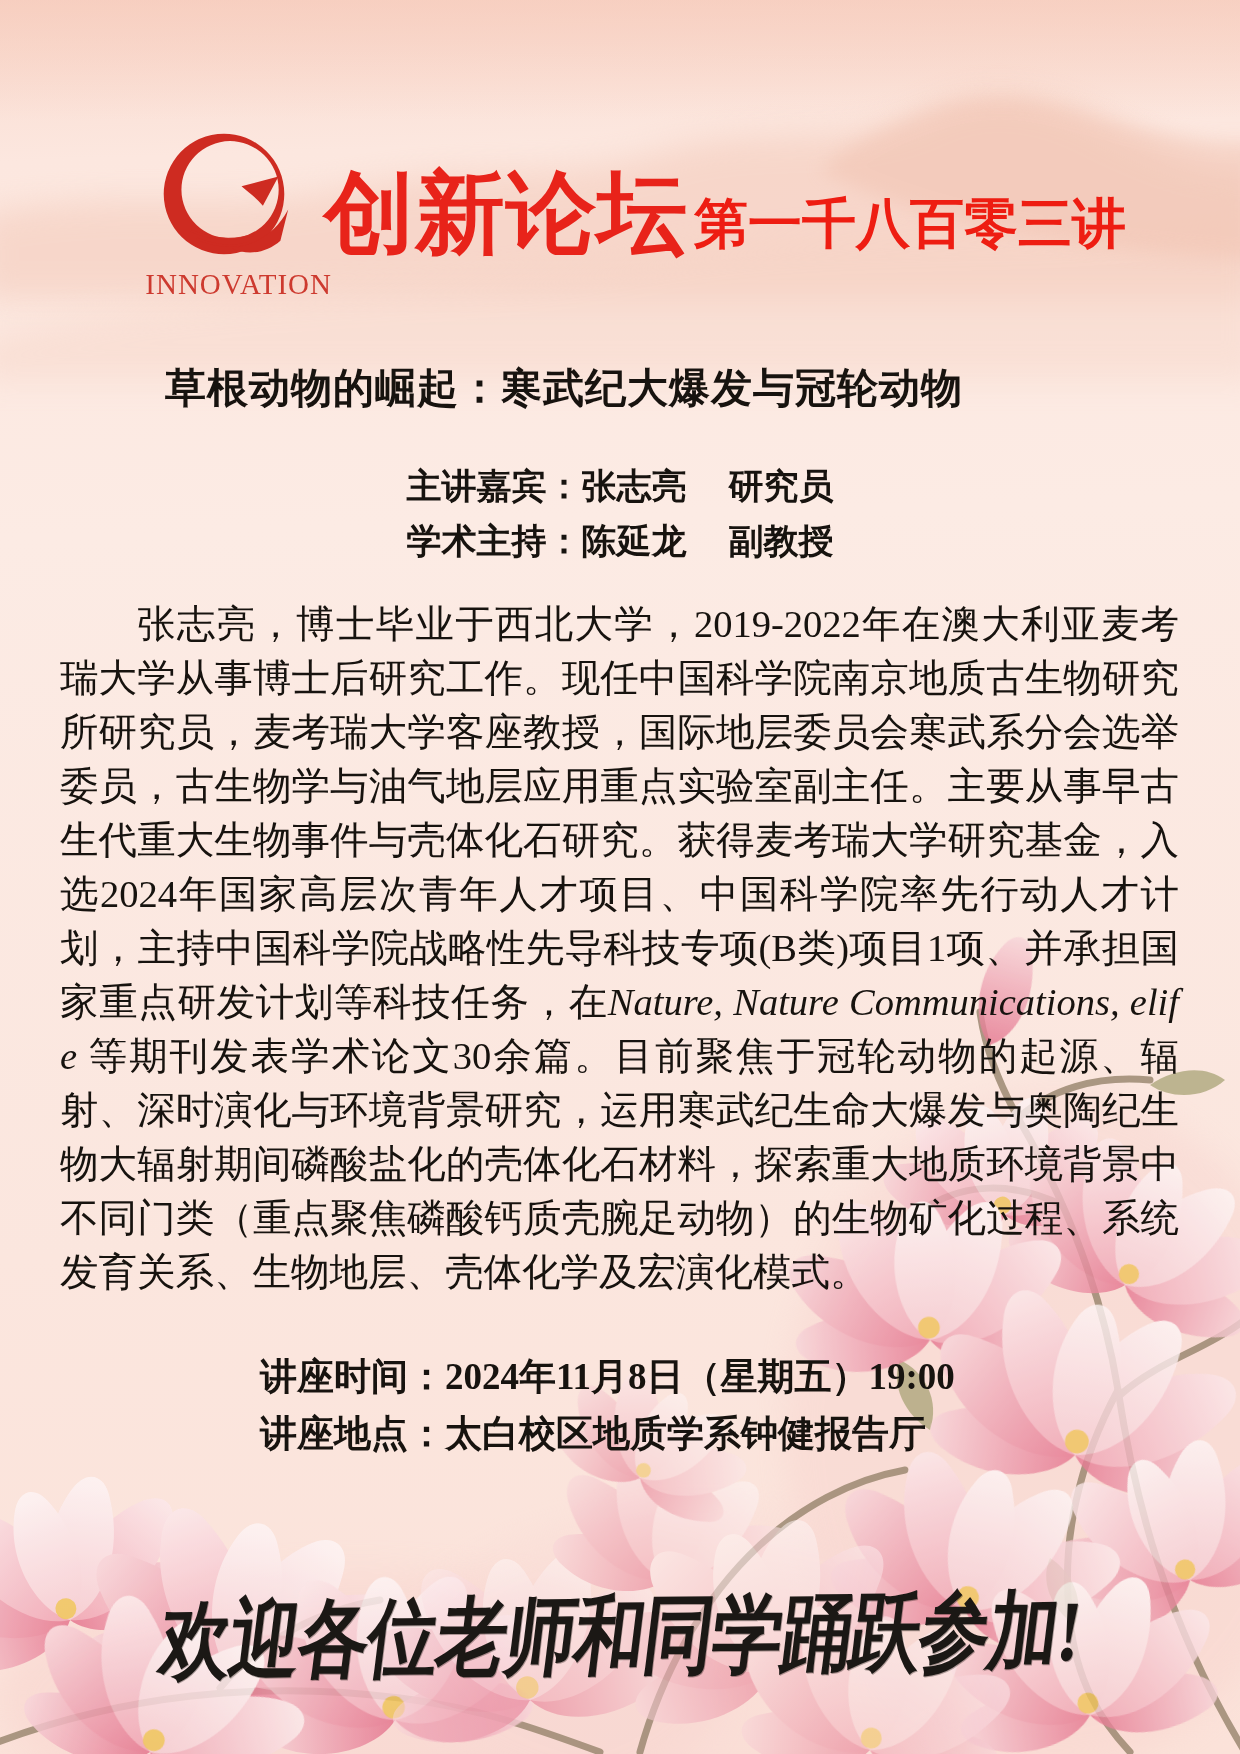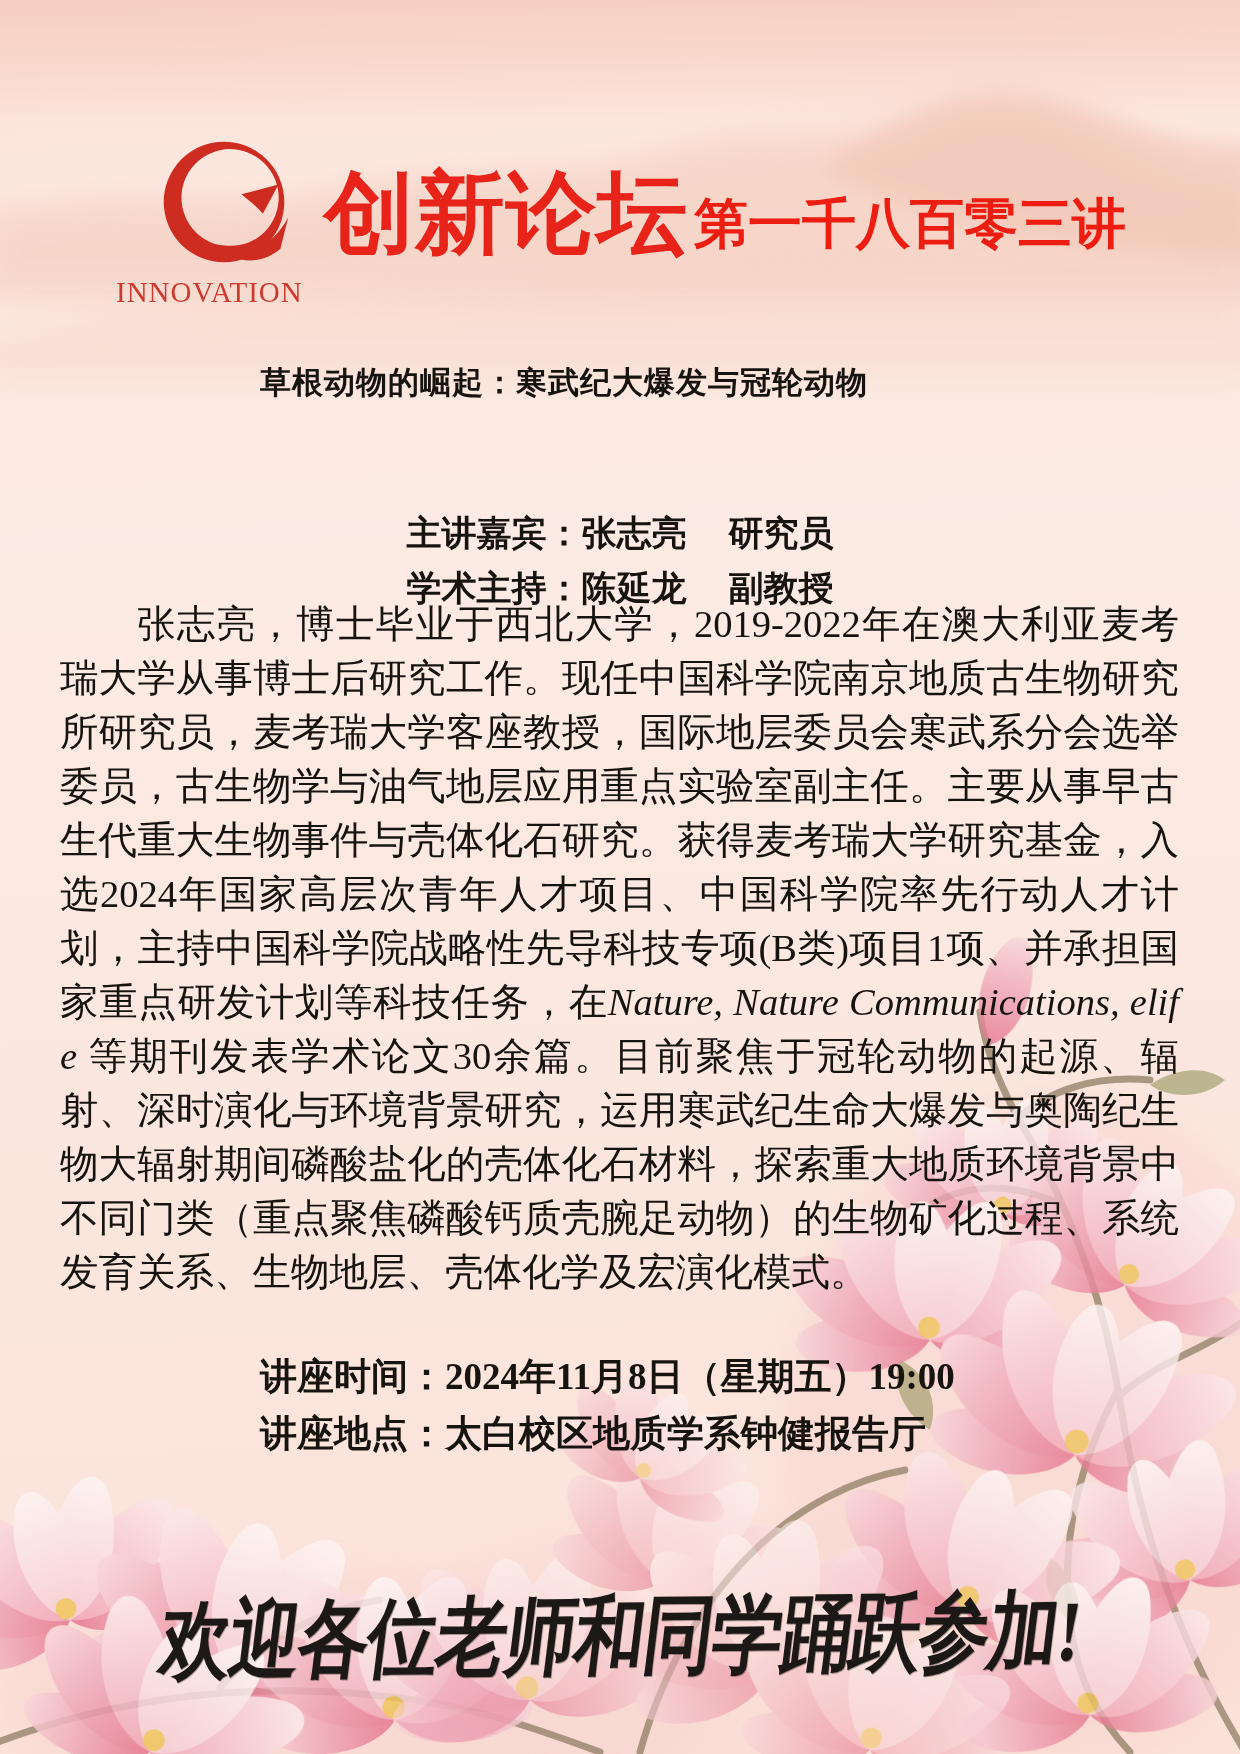--- a/index.html
+++ b/index.html
@@ -9,46 +9,46 @@
     margin:0 auto;
     overflow:hidden;
     background:linear-gradient(178deg,#f9d9cd 0%,#fce7df 9%,#fcebe4 30%,#fbe6de 70%,#fbe2d9 100%);
     font-family:"Liberation Serif","DejaVu Serif",serif;
     color:#17130f;
   }
   .bg-art{position:absolute;left:0;top:0;width:1240px;height:1754px;}
   .abs{position:absolute;}
 
   
-  .logo{left:116px;top:132px;width:216px;text-align:left;}
+  .logo{left:116px;top:124px;width:216px;text-align:right;}
   .logo svg{display:block;margin:0 auto;}
   .logo-text{
     margin-top:4px;font-size:29px;letter-spacing:1px;
     color:#cd3a2f;font-family:"Liberation Serif",serif;
   }
   .forum-title{
     left:320px;top:164px;margin:4px;
     font-family:"Liberation Sans","DejaVu Sans",sans-serif;
     font-size:90px;line-height:1;font-weight:900;letter-spacing:1px;
     color:#e8231a;
   }
   .lecture-number{
     left:694px;top:196px;
     font-family:"Liberation Sans","DejaVu Sans",sans-serif;
     font-size:54px;line-height:1;font-weight:700;color:#ee1d12;
   }
 
   
   .lecture-title{
     left:0;top:364px;width:1128px;margin:0;text-align:center;
-    font-size:31px;line-height:1.2;font-weight:bold;letter-spacing:1px;
+    font-size:41px;line-height:1.2;font-weight:bold;letter-spacing:1px;
   }
   .person-line{
     left:0;width:1240px;text-align:center;
-    font-size:35px;font-weight:bold;line-height:1.2;margin-top:47px;
+    font-size:35px;font-weight:bold;line-height:1.2;
   }
   .speaker-line{top:466px;}
   .host-line{top:521px;}
   .person-line .ptitle{margin-left:1.2em;}
 
   
   .bio{
     left:60px;top:597px;width:1119px;margin:0;
     font-size:38.5px;line-height:54px;
     text-align:justify;text-indent:2em;

